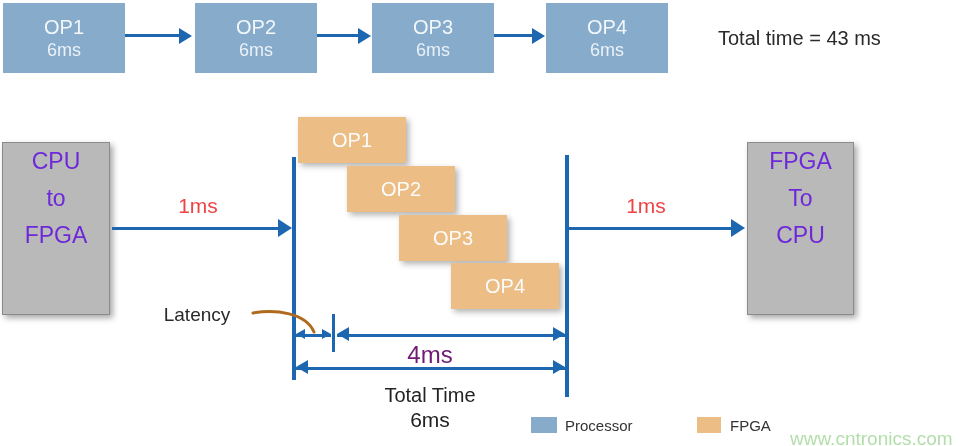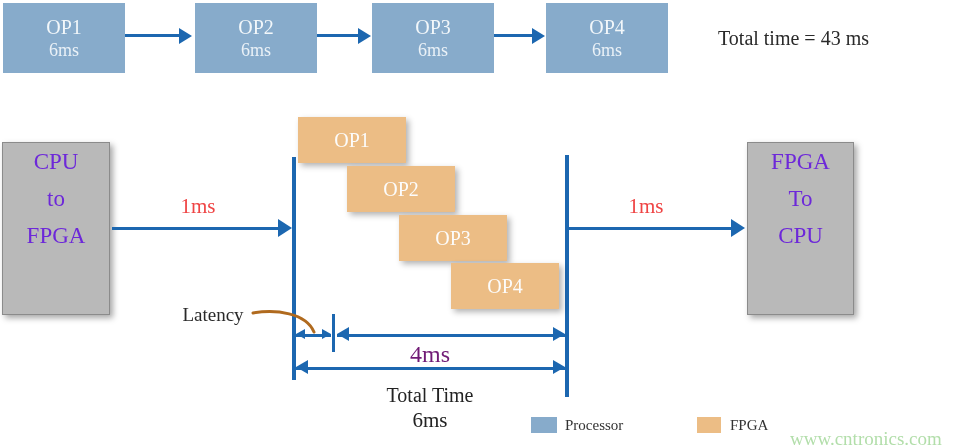--- a/index.html
+++ b/index.html
@@ -1,18 +1,18 @@
 <!DOCTYPE html>
 <html><head>
 <meta charset="utf-8">
 <style>
   html,body{margin:0;padding:0;background:#fff;}
   #canvas{
     position:relative;width:978px;height:446px;background:#ffffff;
-    font-family:Liberation Serif, serif;overflow:hidden;
+    font-family:Liberation Sans, sans-serif;overflow:hidden;
     -webkit-font-smoothing:antialiased;
   }
   
   .seq-box{
     position:absolute;top:3px;width:122px;height:70px;background:#87ABCB;
     color:#F2F7FA;text-align:center;display:flex;flex-direction:column;
     justify-content:center;gap:2px;
   }
   .seq-box .op{font-size:20px;line-height:22px;}
   .seq-box .t{font-size:18px;line-height:20px;color:#EAF1F7;}
@@ -57,21 +57,21 @@
     position:absolute;width:108px;height:46px;background:#ECBD85;
     box-shadow:3px 3px 6px rgba(0,0,0,0.30);
     color:#FCFCFB;font-size:20px;display:flex;align-items:center;justify-content:center;
   }
   .pipe-box.p1{left:298px;top:117px;}
   .pipe-box.p2{left:347px;top:166px;}
   .pipe-box.p3{left:399px;top:215px;}
   .pipe-box.p4{left:451px;top:263px;}
 
   
-  .latency-label{position:absolute;left:160px;top:303px;width:106px;text-align:center;
+  .latency-label{position:absolute;left:144px;top:303px;width:106px;text-align:center;
     font-size:19px;line-height:23px;color:#2A2A2A;}
   .curve-svg{position:absolute;left:248px;top:305px;width:72px;height:32px;}
 
   .tick{position:absolute;left:332px;top:314px;width:3px;height:38px;background:#1C67B0;}
 
   
   .darrow{position:absolute;height:3px;background:#1C67B0;}
   .darrow::before{
     content:"";position:absolute;left:0;top:-7px;width:0;height:0;
     border-right:12px solid #1C67B0;border-top:7px solid transparent;border-bottom:7px solid transparent;

